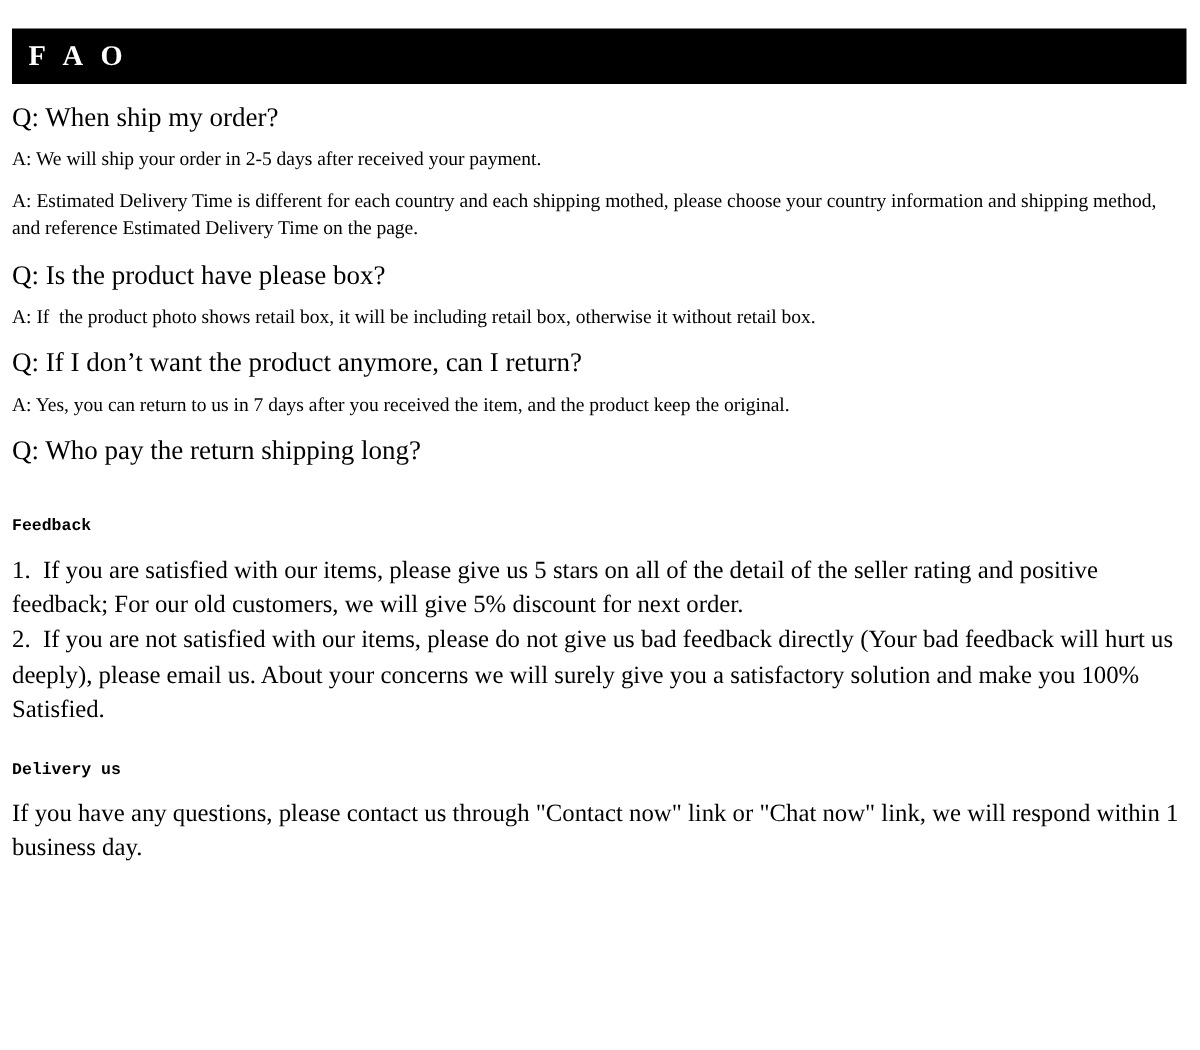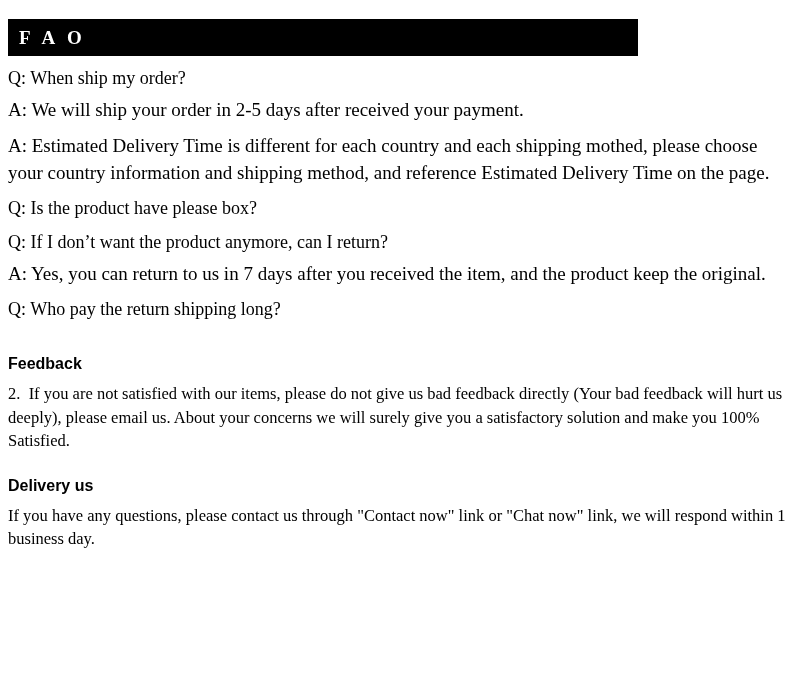--- a/index.html
+++ b/index.html
@@ -17,21 +17,21 @@
   .page {
     width: 800px;
     height: 700px;
     position: relative;
     box-sizing: border-box;
   }
   .faq-banner {
     position: absolute;
     left: 8px;
     top: 19px;
-    width: 630px;
+    width: 783px;
     height: 37px;
     background: #000000;
     display: flex;
     align-items: center;
   }
   .faq-banner-title {
     color: #ffffff;
     font-family: "Liberation Serif", "DejaVu Serif", serif;
     font-weight: bold;
     font-size: 19px;
@@ -50,29 +50,29 @@
   }
   .q-line {
     font-weight: normal;
     font-size: 18px;
     line-height: 1.35;
     margin: 0 0 7px 0;
     white-space: pre-wrap;
   }
   .a-line {
     font-weight: normal;
-    font-size: 19px;
+    font-size: 13px;
     line-height: 1.42;
     margin: 0 0 0 0;
     white-space: pre-wrap;
   }
   .section-heading {
-    font-family: Liberation Sans, sans-serif;
+    font-family: Liberation Mono, monospace;
     font-weight: bold;
-    font-size: 16px;
+    font-size: 11px;
     line-height: 1.2;
     margin: 0 0 9px 0;
   }
   .feedback-section {
     margin-top: 33px;
   }
   .contact-section {
     margin-top: 23px;
   }
   .para {
@@ -97,33 +97,35 @@
       <p class="q-line">Q: When ship my order?</p>
       <p class="a-line">A: We will ship your order in 2-5 days after received your payment.</p>
     </div>
 
     <div class="qa-block">
       <p class="a-line">A: Estimated Delivery Time is different for each country and each shipping mothed, please choose your country information and shipping method, and reference Estimated Delivery Time on the page.</p>
     </div>
 
     <div class="qa-block">
       <p class="q-line">Q: Is the product have please box?</p>
+      <p class="a-line">A: If  the product photo shows retail box, it will be including retail box, otherwise it without retail box.</p>
     </div>
 
     <div class="qa-block">
       <p class="q-line">Q: If I don’t want the product anymore, can I return?</p>
       <p class="a-line">A: Yes, you can return to us in 7 days after you received the item, and the product keep the original.</p>
     </div>
 
     <div class="qa-block">
       <p class="q-line">Q: Who pay the return shipping long?</p>
     </div>
 
     <div class="feedback-section">
       <p class="section-heading">Feedback</p>
+      <p class="para">1.  If you are satisfied with our items, please give us 5 stars on all of the detail of the seller rating and positive feedback; For our old customers, we will give 5% discount for next order.</p>
       <p class="para">2.  If you are not satisfied with our items, please do not give us bad feedback directly (Your bad feedback will hurt us deeply), please email us. About your concerns we will surely give you a satisfactory solution and make you 100% Satisfied.</p>
     </div>
 
     <div class="contact-section">
       <p class="section-heading">Delivery us</p>
       <p class="para">If you have any questions, please contact us through "Contact now" link or "Chat now" link, we will respond within 1 business day.</p>
     </div>
 
   </div>
 </div>

